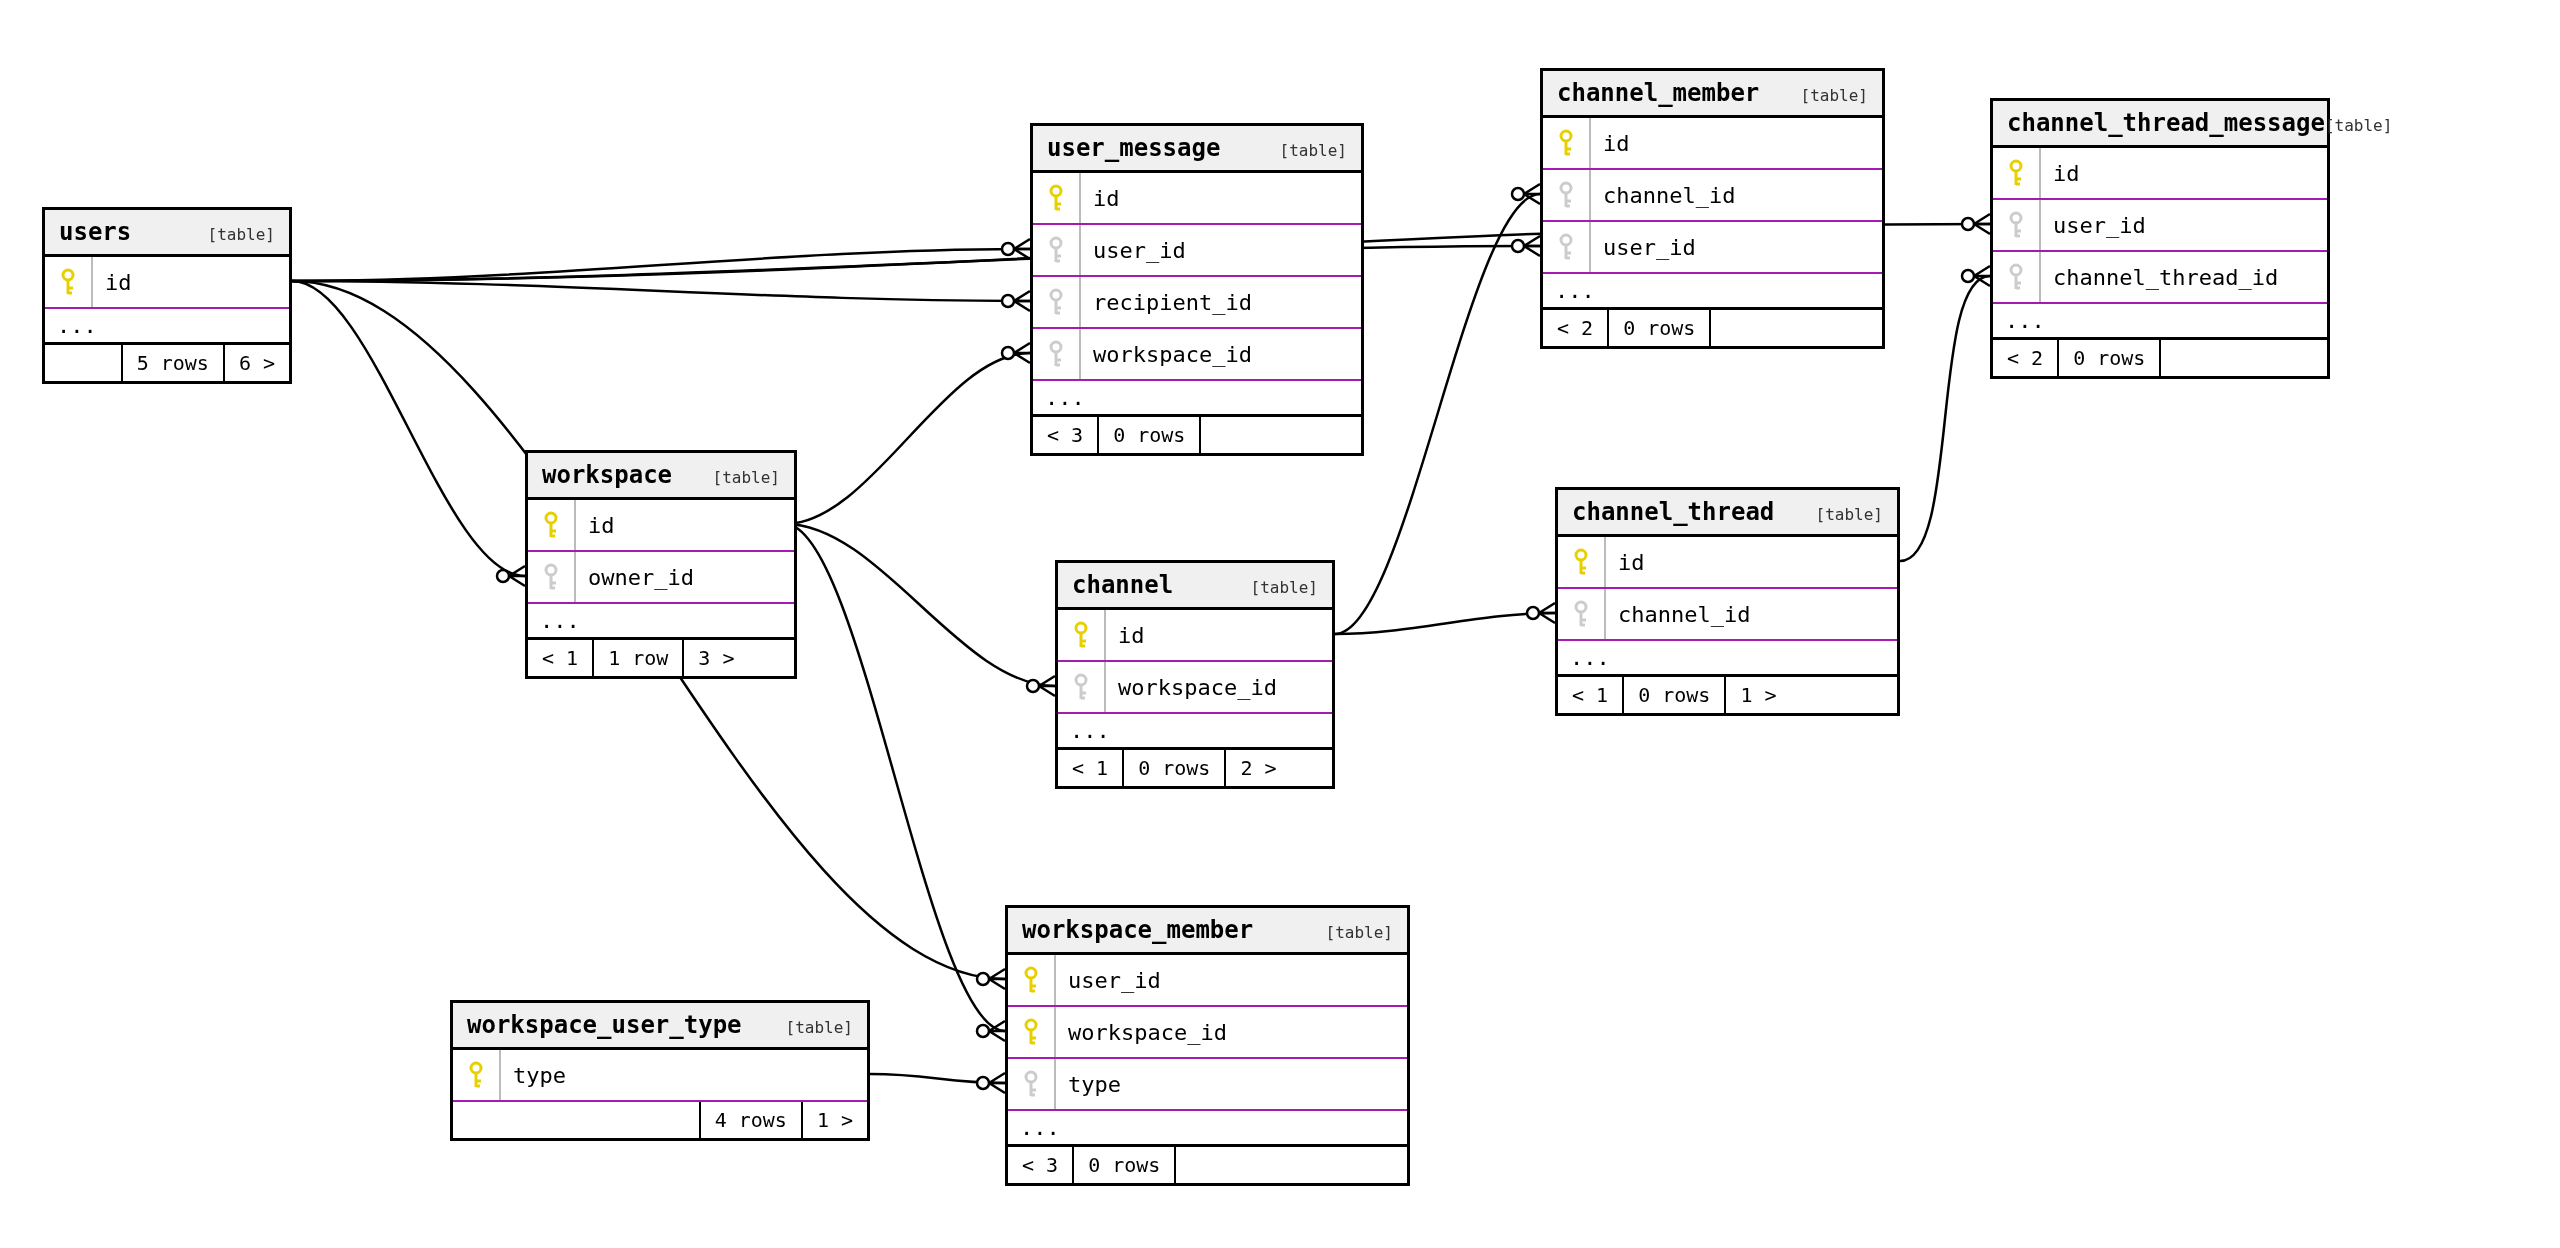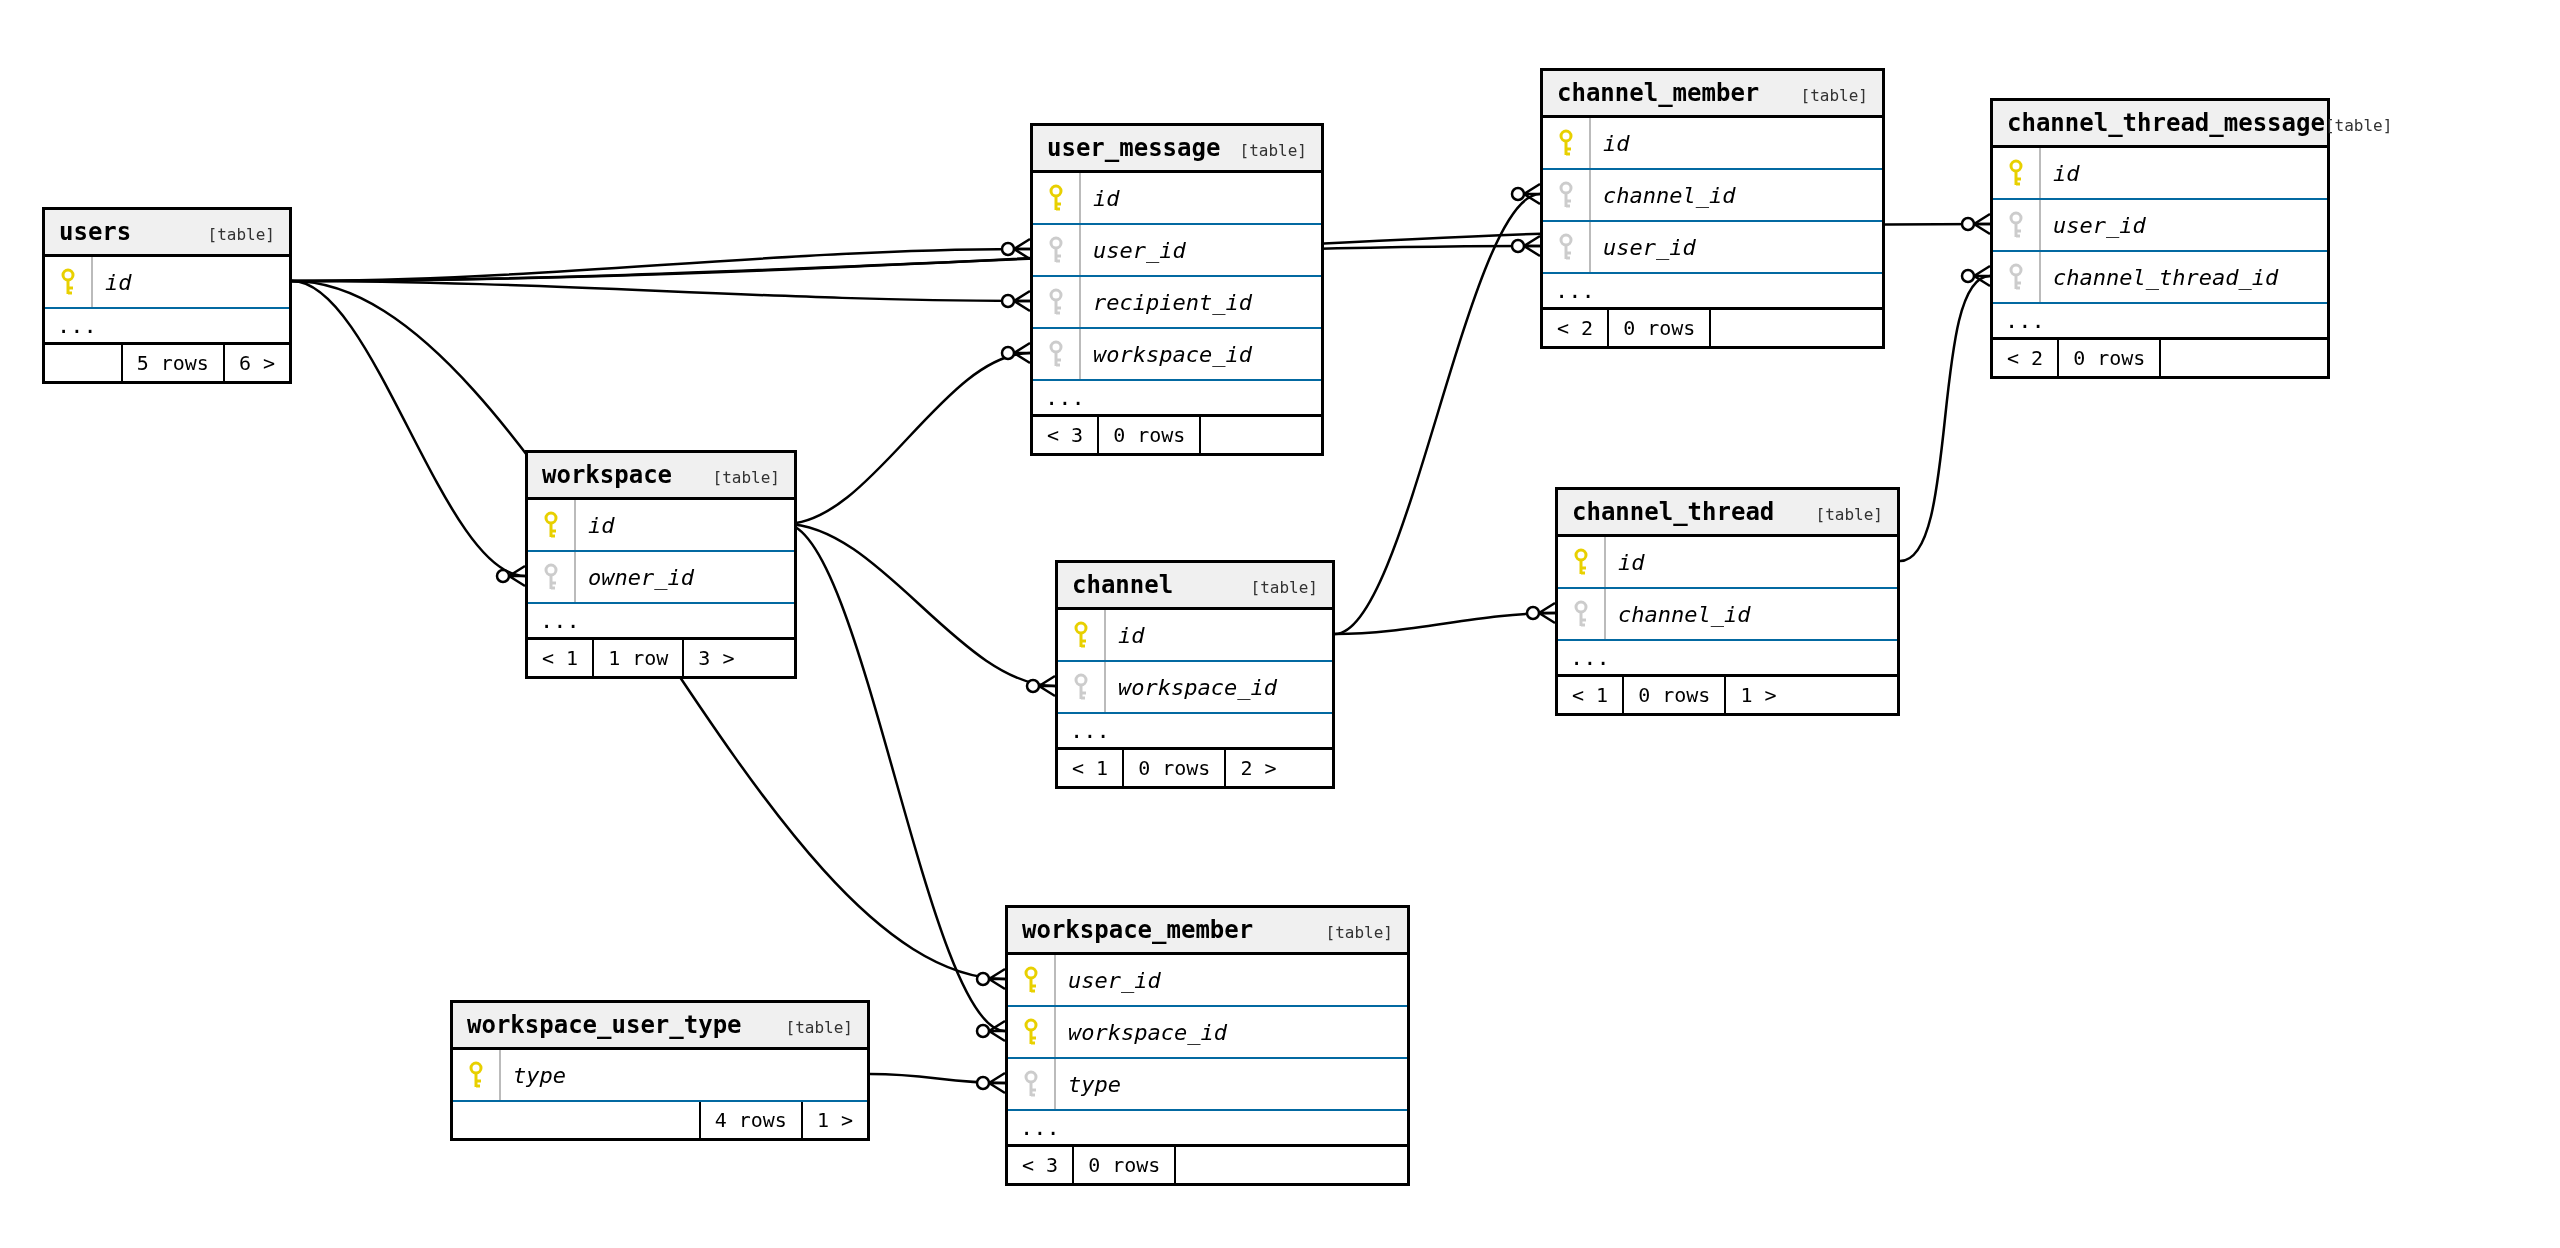--- a/index.html
+++ b/index.html
@@ -18,24 +18,23 @@
     padding: 8px 14px;
     border-bottom: 3px solid #000;
     background: #f0f0f0;
     font-size: 24px;
   }
   .tbl-header .name { font-weight: 700; text-align: center; }
   .tbl-header .type { font-size: 16px; color: #333; }
   .row {
     display: flex;
     align-items: center;
-    border-bottom: 2px solid #0369a1;
+    border-bottom: 2px solid #a21caf;
     font-size: 22px;
     height: 52px;
-    font-style: italic;
   }
   .row:last-child { border-bottom: none; }
   .icon-cell {
     width: 48px;
     display: flex;
     align-items: center;
     justify-content: center;
     height: 100%;
     border-right: 2px solid #bbb;
   }
@@ -155,21 +154,21 @@
         </div>
       <div class="col-cell">owner_id</div>
     </div>
       <div class="ellipsis">...</div>
       <div class="footer">
         <div class="">&lt; 1</div>
         <div class="">1 row</div>
         <div class="">3 &gt;</div>
       </div>
     </div>
-    <div class="tbl" style="left: 1030px; top: 123px; width: 294px;">
+    <div class="tbl" style="left: 1030px; top: 123px; width: 334px;">
       <div class="tbl-header">
       <span class="name">user_message</span>
       <span class="type">[table]</span>
     </div>
       <div class="row">
       <div class="icon-cell">
           <span class="key-icon">
     <svg width="16" height="28" viewBox="0 0 16 28">
       <circle cx="8" cy="7" r="5" fill="none" stroke="#e8d000" stroke-width="3"></circle>
       <line x1="8" y1="12" x2="8" y2="26" stroke="#e8d000" stroke-width="3"></line>

